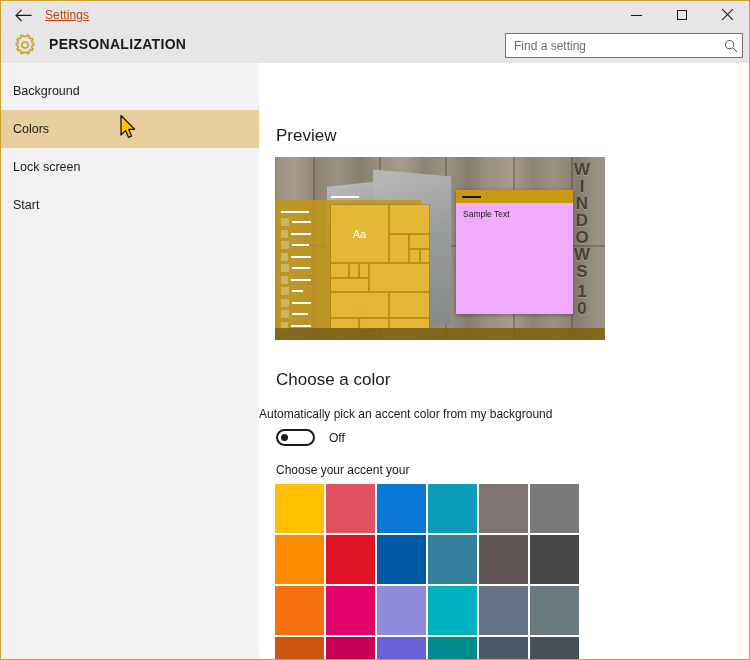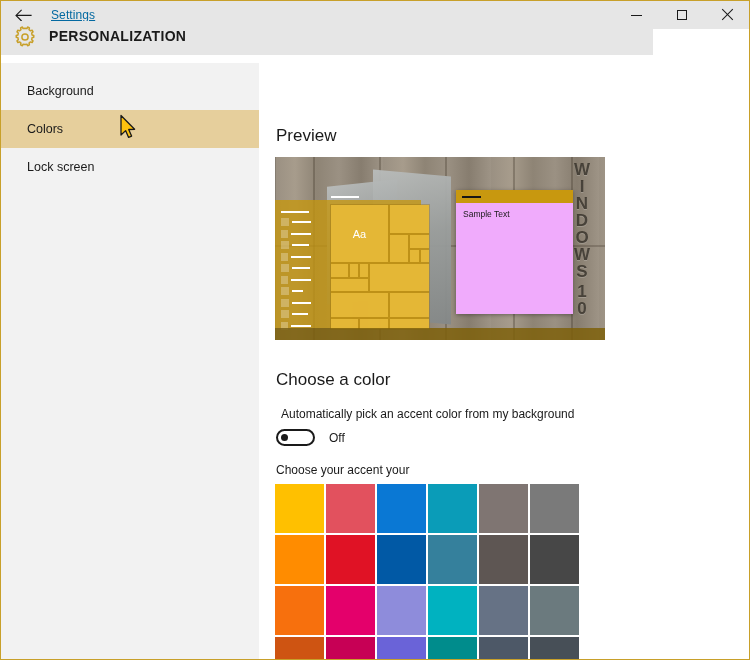--- a/index.html
+++ b/index.html
@@ -35,22 +35,21 @@
     width: 44px; height: 28px;
     display: flex; align-items: center; justify-content: center;
     cursor: default;
   }
   .back-arrow {
     width: 17px; height: 13px;
     position: relative;
   }
   .titlebar-title {
     font-size: 12px;
-    color: #0369a1;
-    margin-left: 6px;
+    color: #c2410c;
     letter-spacing: 0.1px;
     text-decoration: underline;
   }
   .win-controls {
     position: absolute;
     right: 0; top: 0;
     height: 28px;
     display: flex;
   }
   .win-btn {
@@ -69,22 +68,22 @@
     content: ""; position: absolute;
     left: -1px; top: 5px;
     width: 15px; height: 1px; background: #1a1a1a;
   }
   .glyph-close::before { transform: rotate(45deg); }
   .glyph-close::after  { transform: rotate(-45deg); }
 
   
   .header {
     position: absolute;
-    left: 0; top: 20px;
-    width: 652px;
+    left: 0; top: 28px;
+    width: 748px;
     height: 34px;
     background: #e6e6e6;
   }
   .gear-icon {
     position: absolute;
     left: 10px; top: 2px;
     width: 28px; height: 28px;
   }
   .page-title {
     position: absolute;
@@ -126,21 +125,21 @@
     left: 0; top: 62px;
     width: 258px;
     height: 597px;
     background: #f2f2f2;
     padding-top: 9px;
   }
   .nav-item {
     height: 38px;
     display: flex;
     align-items: center;
-    padding-left: 26px;
+    padding-left: 12px;
     font-size: 12.5px;
     color: #1a1a1a;
     cursor: default;
   }
   .nav-item.selected { background: #e6cf9c; }
 
   
   .content {
     position: absolute;
     left: 258px; top: 62px;
@@ -155,21 +154,21 @@
     color: #1a1a1a;
     font-weight: normal;
   }
   #preview-heading { position: absolute; left: 17px; top: 23px; }
   #choose-heading  { position: absolute; left: 17px; top: 267px; }
 
   .body-text {
     font-size: 12px;
     color: #1a1a1a;
   }
-  #auto-pick-label { position: absolute; left: 22px; top: 304px; }
+  #auto-pick-label { position: absolute; left: 0; top: 304px; }
   #accent-label    { position: absolute; left: 17px; top: 360px; }
 
   
   .toggle-row {
     position: absolute;
     left: 17px; top: 326px;
     display: flex; align-items: center;
   }
   .toggle {
     width: 39px; height: 17px;
@@ -379,31 +378,43 @@
   </div>
 
   <div class="header">
     <svg class="gear-icon" viewBox="0 0 28 28">
       <path d="M14 5.2 l1.9 .35 .75 -1.55 1.75 .9 -.35 1.7 1.45 1.25 1.6 -.7 .9 1.75 -1.3 1.15 .35 1.9 1.7 .45 0 1.95 -1.7 .45 -.35 1.9 1.3 1.15 -.9 1.75 -1.6 -.7 -1.45 1.25 .35 1.7 -1.75 .9 -.75 -1.55 -1.9 .35 -1.9 -.35 -.75 1.55 -1.75 -.9 .35 -1.7 -1.45 -1.25 -1.6 .7 -.9 -1.75 1.3 -1.15 -.35 -1.9 -1.7 -.45 0 -1.95 1.7 -.45 .35 -1.9 -1.3 -1.15 .9 -1.75 1.6 .7 1.45 -1.25 -.35 -1.7 1.75 -.9 .75 1.55z" fill="none" stroke="#c8a02a" stroke-width="1.5" stroke-linejoin="round"></path>
       <circle cx="14" cy="14" r="3.1" fill="none" stroke="#c8a02a" stroke-width="1.5"></circle>
     </svg>
 
     <div class="page-title">PERSONALIZATION</div>
 
+    <div class="search-wrap">
+      <input class="search-input" type="text" placeholder="Find a setting" style="">
+      <span class="search-icon">
+        <svg width="14" height="14" viewBox="0 0 14 14">
+          <circle cx="5.6" cy="5.6" r="4.1" fill="none" stroke="#555" stroke-width="1"></circle>
+          <path d="M8.7 8.7 L13 13" stroke="#555" stroke-width="1"></path>
+        </svg>
+      </span>
+    </div>
   </div>
 
   <div class="sidebar">
     <div class="nav-item">
       <span>Background</span>
     </div>
     <div class="nav-item selected">
       <span>Colors</span>
     </div>
     <div class="nav-item">
       <span>Lock screen</span>
+    </div>
+    <div class="nav-item">
+      <span>Start</span>
     </div>
   </div>
 
   <div class="content">
 
     <div class="section-heading" id="preview-heading">Preview</div>
 
     <div class="preview-box">
       <div class="wall"></div>
       <div class="plank-line" style="left:38px"></div>

